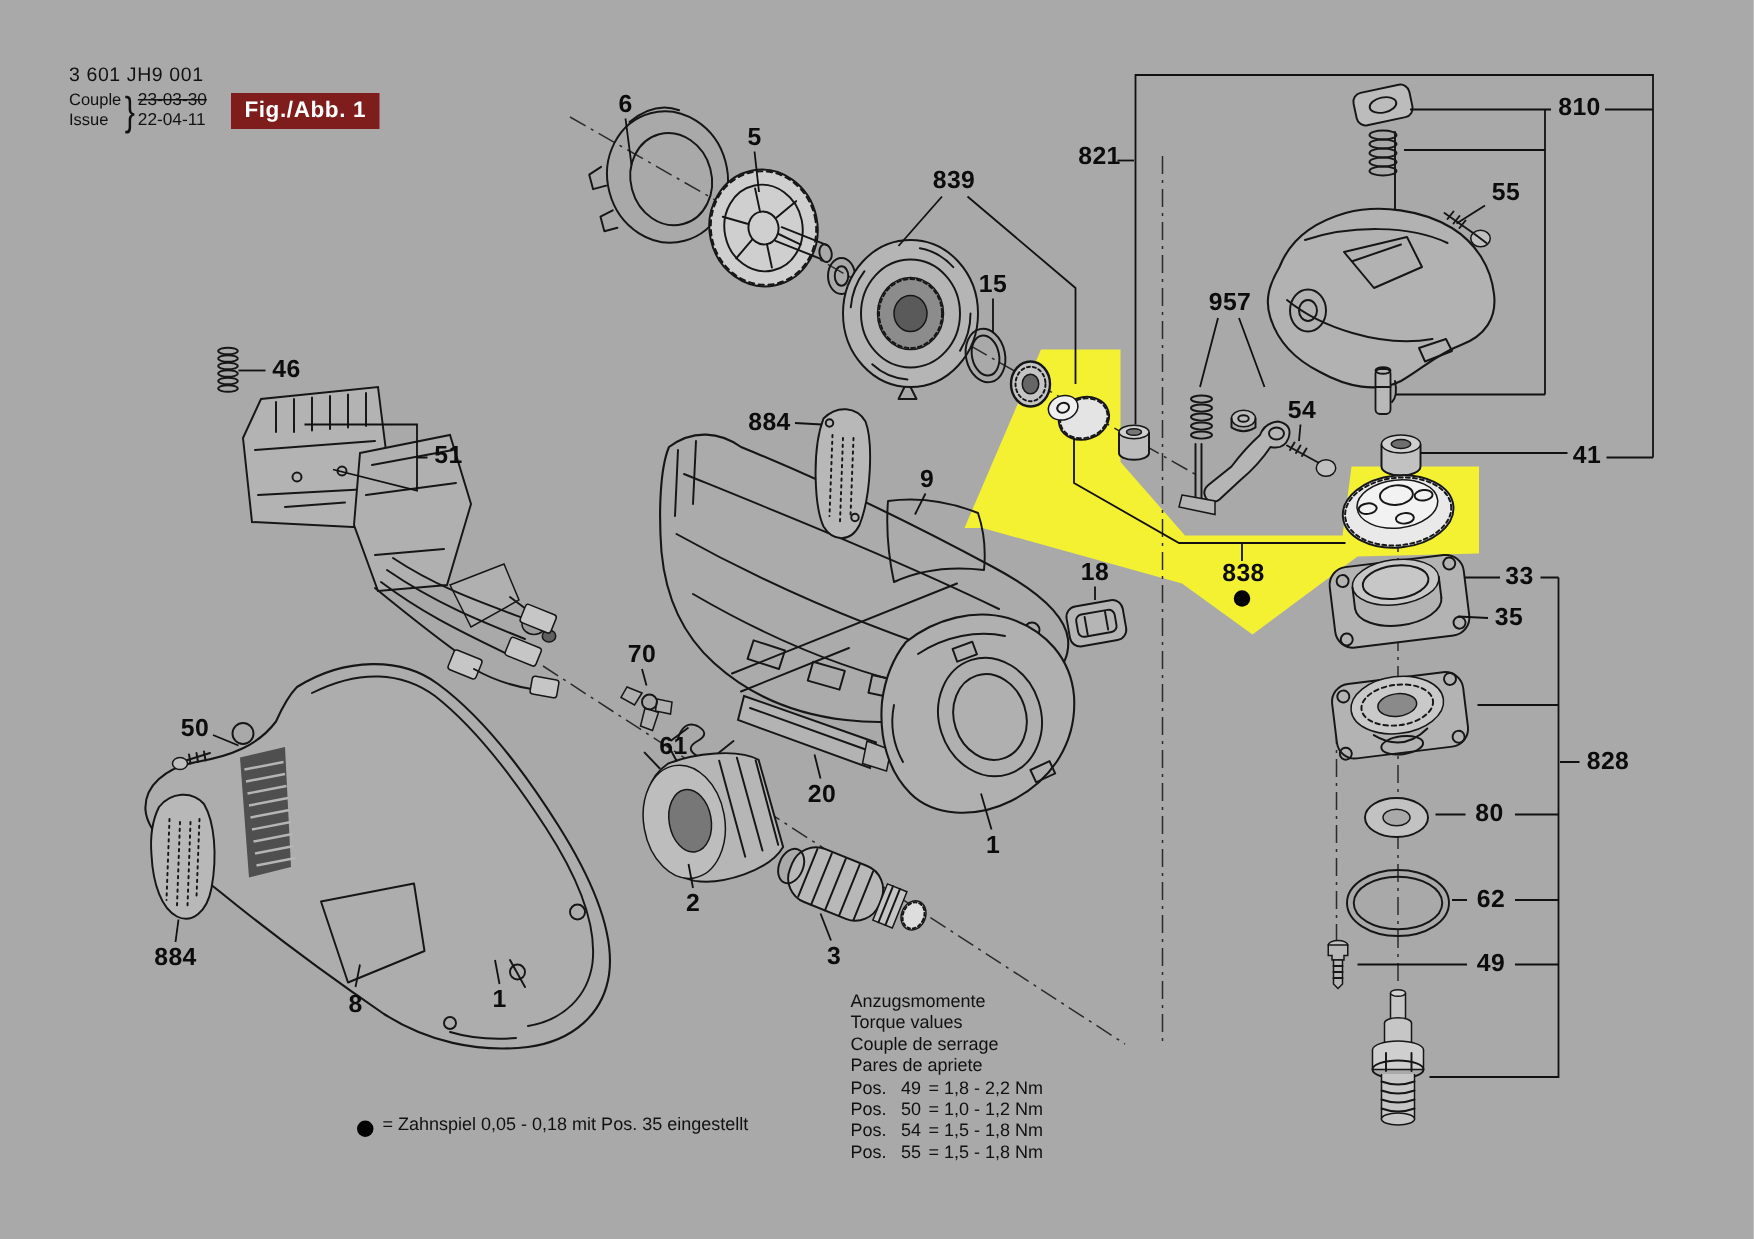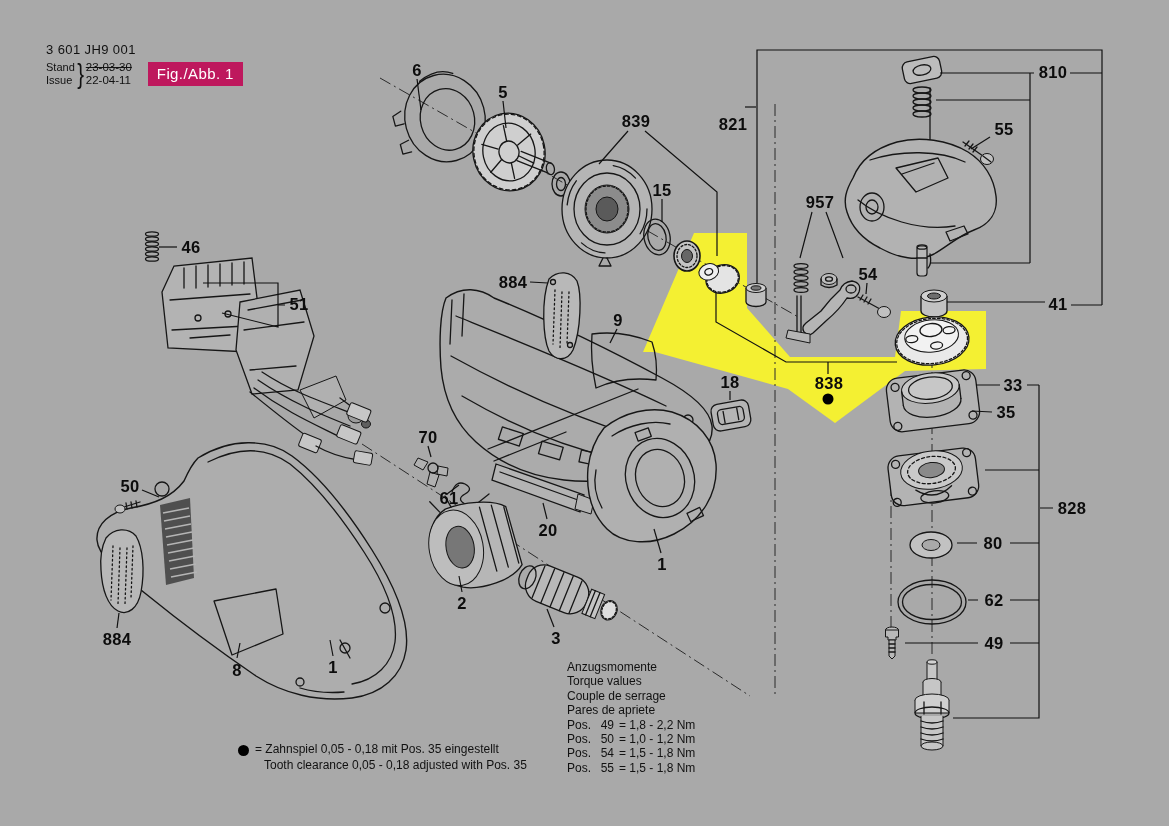--- a/index.html
+++ b/index.html
@@ -11,25 +11,25 @@
   .cl{stroke:#2b2b2b;stroke-width:1;fill:none;stroke-dasharray:12 4 2 4}
   .plabel{position:absolute;transform:translate(-50%,-50%);font-weight:bold;
           font-size:16.5px;color:#0c0c0c;white-space:nowrap;letter-spacing:.3px}
   .hdr{position:absolute;left:46px;top:42px}
   .pn{font-size:13px;letter-spacing:.4px}
   .hdr-row{display:flex;align-items:center;margin-top:4px}
   .si div{font-size:11px;line-height:13px}
   .brace{font-size:27px;font-weight:400;transform:scaleX(.75);margin:0 1px;line-height:26px}
   .dates div{font-size:11.5px;line-height:13px}
   .strike{text-decoration:line-through}
-  .figbox{background:#be185d;color:#fff;font-weight:normal;font-size:15px;
+  .figbox{background:#7f1d1d;color:#fff;font-weight:bold;font-size:15px;
           padding:3px 9px 4px 9px;margin-left:16px;letter-spacing:.4px}
   .foot-left{position:absolute;left:52px;top:716px;font-size:12px;line-height:15.2px}
   .foot-note{position:absolute;left:238px;top:742px;font-size:12px;line-height:15.5px}
-  .foot-note .row{display:flex;align-items:center}
+  .foot-note .row{display:flex;align-items:flex-end}
   .bdot{width:11px;height:11px;background:#000;border-radius:50%;display:inline-block;
         margin:2px 6px 0 0;flex:0 0 auto}
   .tooth2{padding-left:26px}
   .foot-torque{position:absolute;left:567px;top:660px;font-size:12px;line-height:14.4px}
   .tqrow{display:flex}
   .tq-pos{width:30px}
   .tq-num{width:17px;text-align:right;margin-right:5px}
 </style>
 </head>
 <body>
@@ -404,21 +404,21 @@
     <path class="ld" d="M333,656 L330,640"></path>
   </g>
 
   <circle cx="828" cy="399" r="5.5" fill="#000"></circle>
 </svg>
 
 <div class="plabel" style="left:417px;top:70px">6</div>
 <div class="plabel" style="left:503px;top:92px">5</div>
 <div class="plabel" style="left:636px;top:121px">839</div>
 <div class="plabel" style="left:662px;top:190px">15</div>
-<div class="plabel" style="left:733px;top:124px">821</div>
+<div class="plabel" style="left:733px;top:105px">821</div>
 <div class="plabel" style="left:1053px;top:72px">810</div>
 <div class="plabel" style="left:1004px;top:129px">55</div>
 <div class="plabel" style="left:820px;top:202px">957</div>
 <div class="plabel" style="left:868px;top:274px">54</div>
 <div class="plabel" style="left:1058px;top:304px">41</div>
 <div class="plabel" style="left:191px;top:247px">46</div>
 <div class="plabel" style="left:299px;top:304px">51</div>
 <div class="plabel" style="left:513px;top:282px">884</div>
 <div class="plabel" style="left:618px;top:320px">9</div>
 <div class="plabel" style="left:730px;top:382px">18</div>
@@ -437,39 +437,38 @@
 <div class="plabel" style="left:556px;top:638px">3</div>
 <div class="plabel" style="left:662px;top:564px">1</div>
 <div class="plabel" style="left:117px;top:639px">884</div>
 <div class="plabel" style="left:237px;top:670px">8</div>
 <div class="plabel" style="left:333px;top:667px">1</div>
 
 <div class="hdr">
   <div class="pn">3 601 JH9 001</div>
   <div class="hdr-row">
     <div class="si">
-      <div>Stand</div>
+      <div>Couple</div>
       <div>Issue</div>
     </div>
     <div class="brace">}</div>
     <div class="dates">
       <div class="strike">23-03-30</div>
       <div>22-04-11</div>
     </div>
     <div class="figbox">Fig./Abb. 1</div>
   </div>
 </div>
 
 
 <div class="foot-note">
   <div class="row">
     <span class="bdot"></span>
     <span>= Zahnspiel 0,05 - 0,18 mit Pos. 35 eingestellt</span>
   </div>
-  <div class="tooth2">Tooth clearance 0,05 - 0,18 adjusted with Pos. 35</div>
 </div>
 
 <div class="foot-torque">
   <div>Anzugsmomente</div>
   <div>Torque values</div>
   <div>Couple de serrage</div>
   <div>Pares de apriete</div>
   <div class="tqrow">
     <span class="tq-pos">Pos.</span>
     <span class="tq-num">49</span>

